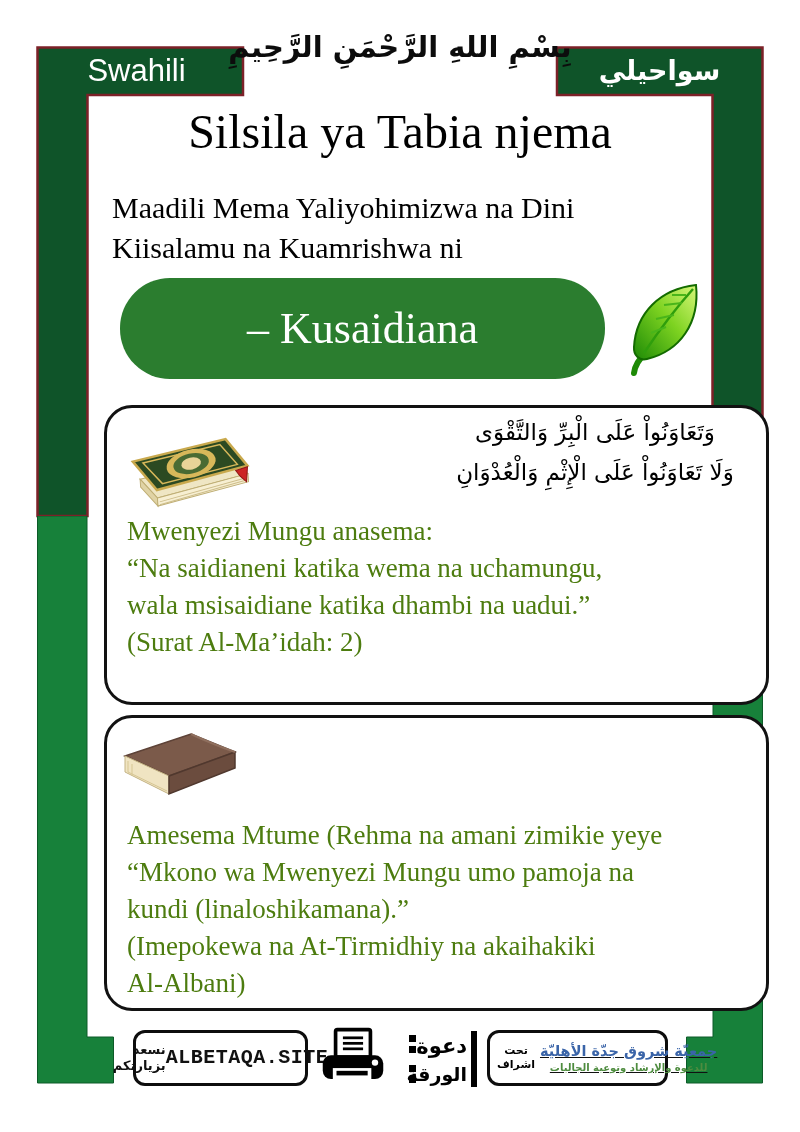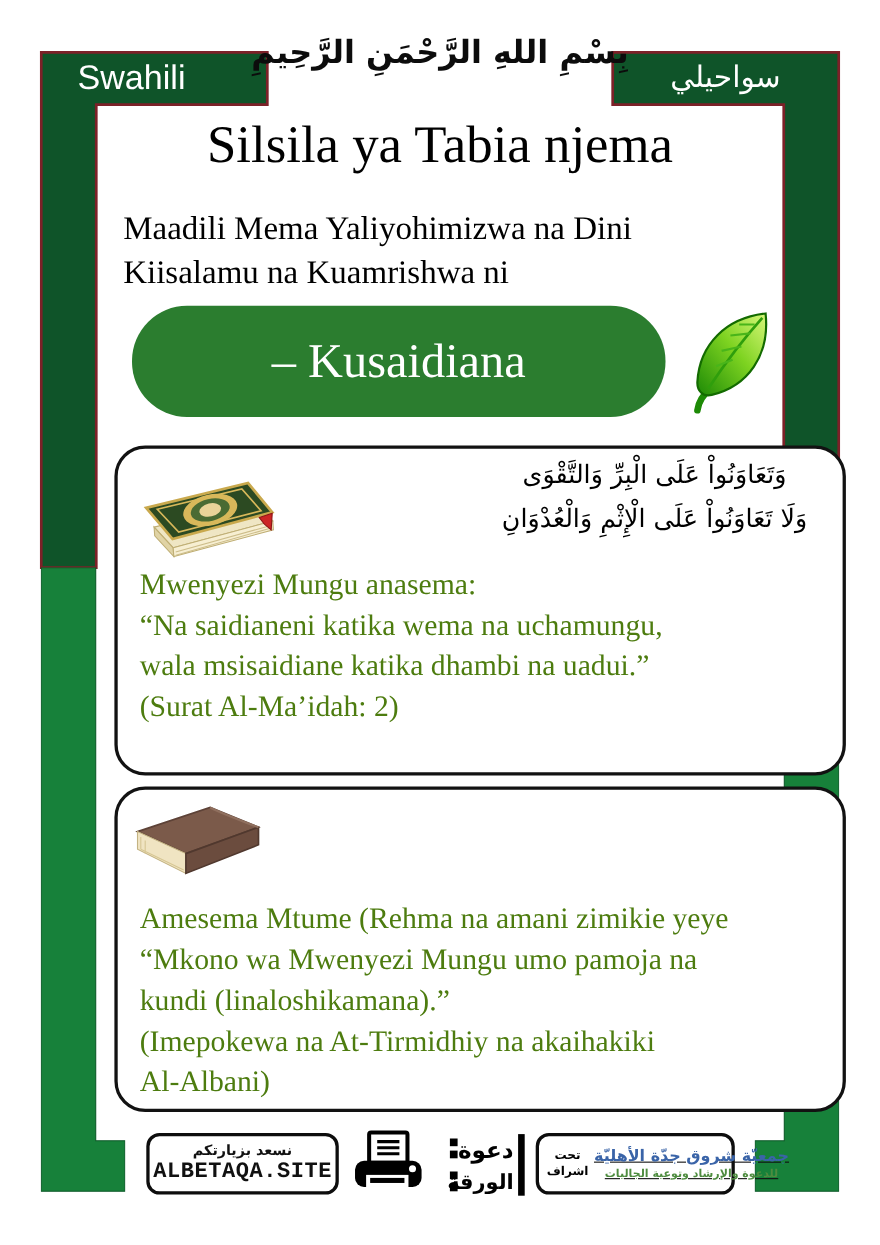--- a/index.html
+++ b/index.html
@@ -10,21 +10,21 @@
   .abs{position:absolute;}
 
   
   svg.frame-piece{display:block;}
 
   .lang-tab-label{
     position:absolute;color:#ffffff;
     font-family:"Liberation Sans", sans-serif;font-size:31px;
     text-align:center;line-height:48px;
   }
-  .lang-tab-label.ar{font-family:"DejaVu Sans", sans-serif;font-weight:normal;font-size:27px;}
+  .lang-tab-label.ar{font-family:"DejaVu Sans", sans-serif;font-weight:bold;font-size:27px;}
 
   .bismillah{
     position:absolute;top:30px;left:50%;transform:translateX(-50%);
     font-family:"DejaVu Sans", sans-serif;font-weight:bold;font-size:29px;
     color:#0c0c0c;white-space:nowrap;direction:rtl;
   }
 
   .page-title{
     position:absolute;top:104px;left:87px;width:626px;text-align:center;
     font-size:48px;color:#000000;letter-spacing:0px;
@@ -62,21 +62,21 @@
     position:absolute;left:20px;right:12px;
     font-size:27px;line-height:37px;color:#4d7c0f;margin-top:17px;
   }
   .card.quran .card-text{top:88px;}
   .card.hadith .card-text{top:82px;}
 
   
   .visit-box{
     position:absolute;left:133px;top:1030px;width:175px;height:56px;
     border:3.5px solid #0d0d0d;border-radius:12px;box-sizing:border-box;
-    display:flex;flex-direction:column;align-items:center;justify-content:center;
+    display:flex;align-items:center;justify-content:center;
     background:#fff;
   }
   .visit-box .ar{font-family:"DejaVu Sans", sans-serif;font-size:13px;font-weight:bold;direction:rtl;line-height:16px;}
   .visit-box .site{font-family:Liberation Mono, monospace;font-weight:bold;font-size:20px;letter-spacing:.5px;line-height:22px;}
 
   .printer-wrap{position:absolute;left:320px;top:1027px;width:66px;height:62px;}
   .kufic-wrap{position:absolute;left:407px;top:1029px;width:72px;height:60px;}
 
   .supervision-box{
     position:absolute;left:487px;top:1030px;width:181px;height:56px;
@@ -112,21 +112,21 @@
   </svg>
 
   <svg class="abs frame-piece" style="left:37px;top:516px;" width="77" height="568" viewBox="0 0 77 568">
     <polygon points="0.5,0 50,0 50,521 76.5,521 76.5,567 0.5,567" fill="#17813a" stroke="#0c5a28" stroke-width="1"></polygon>
   </svg>
 
   <svg class="abs frame-piece" style="left:686px;top:516px;" width="77" height="568" viewBox="0 0 77 568">
     <polygon points="27,0 76.5,0 76.5,567 0.5,567 0.5,521 27,521" fill="#17813a" stroke="#0c5a28" stroke-width="1"></polygon>
   </svg>
 
-  <div class="lang-tab-label" style="left:37px;top:47px;width:165px;height:48px;">Swahili</div>
+  <div class="lang-tab-label" style="left:37px;top:47px;width:165px;height:48px;padding-left:17px;">Swahili</div>
   <div class="lang-tab-label ar" style="left:556px;top:47px;width:207px;height:48px;">سواحيلي</div>
 
   <div class="bismillah">بِسْمِ اللهِ الرَّحْمَنِ الرَّحِيمِ</div>
 
   <div class="page-title">Silsila ya Tabia njema</div>
   <div class="subtitle">
     <div>Maadili Mema Yaliyohimizwa na Dini</div>
     <div>Kiisalamu na Kuamrishwa ni</div>
   </div>
 

